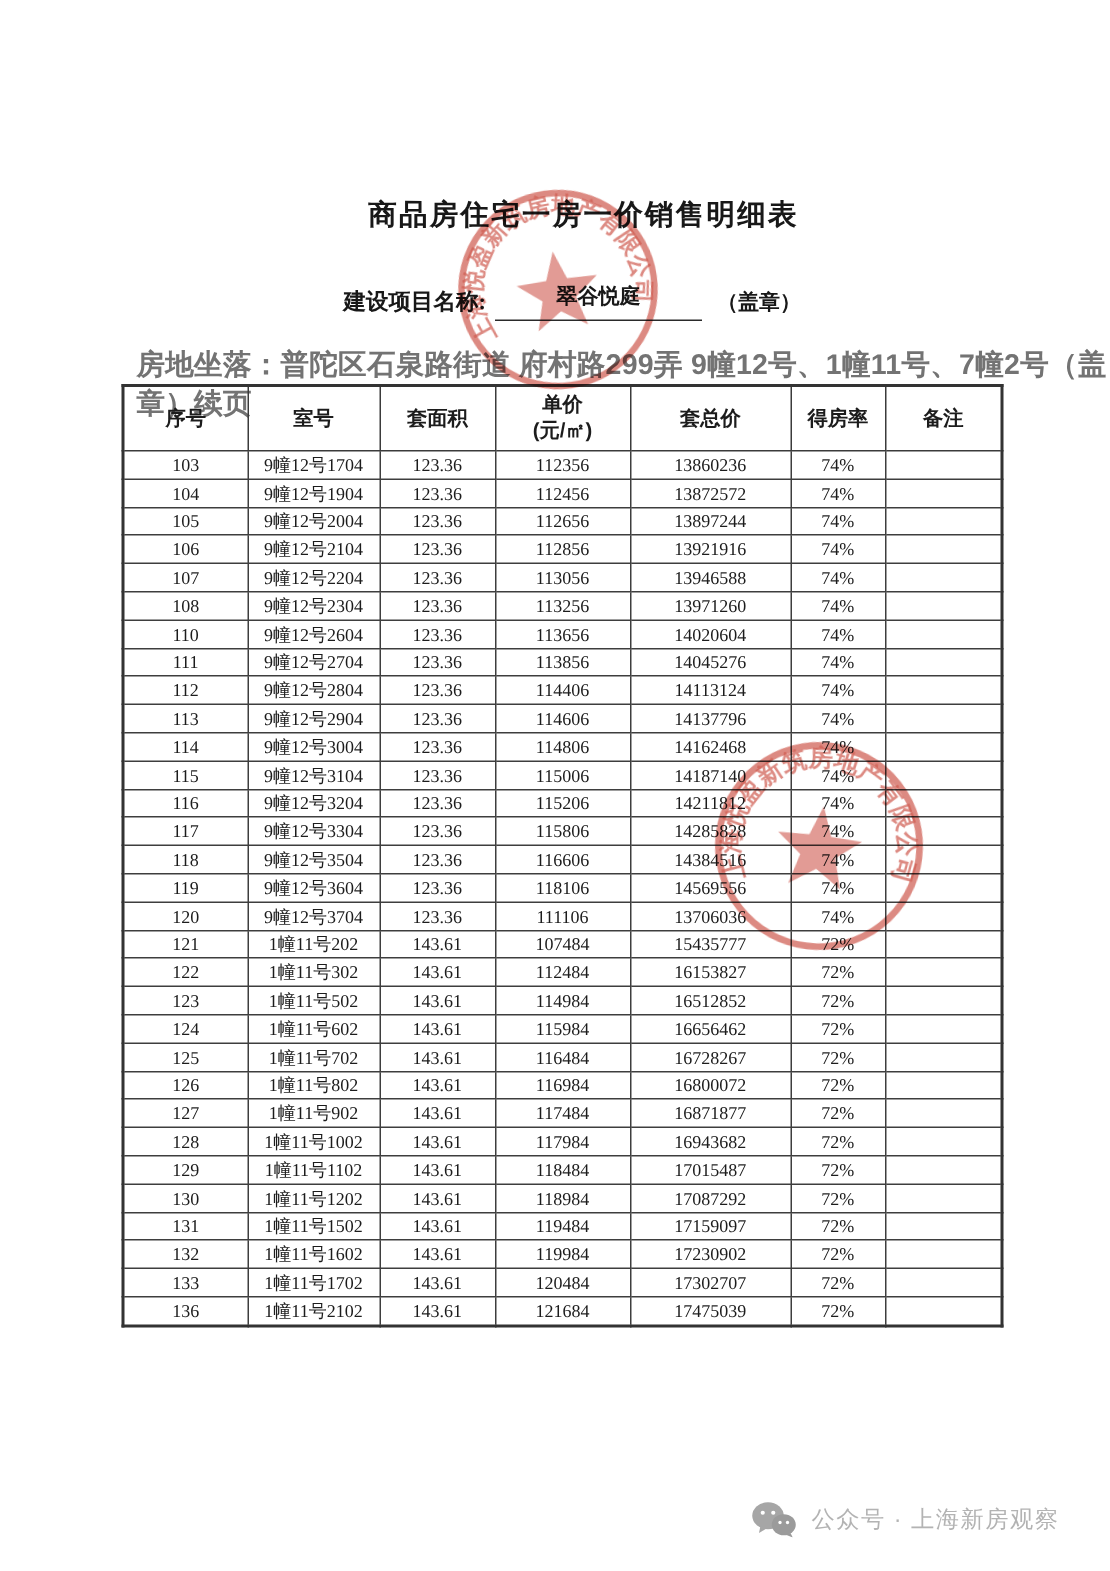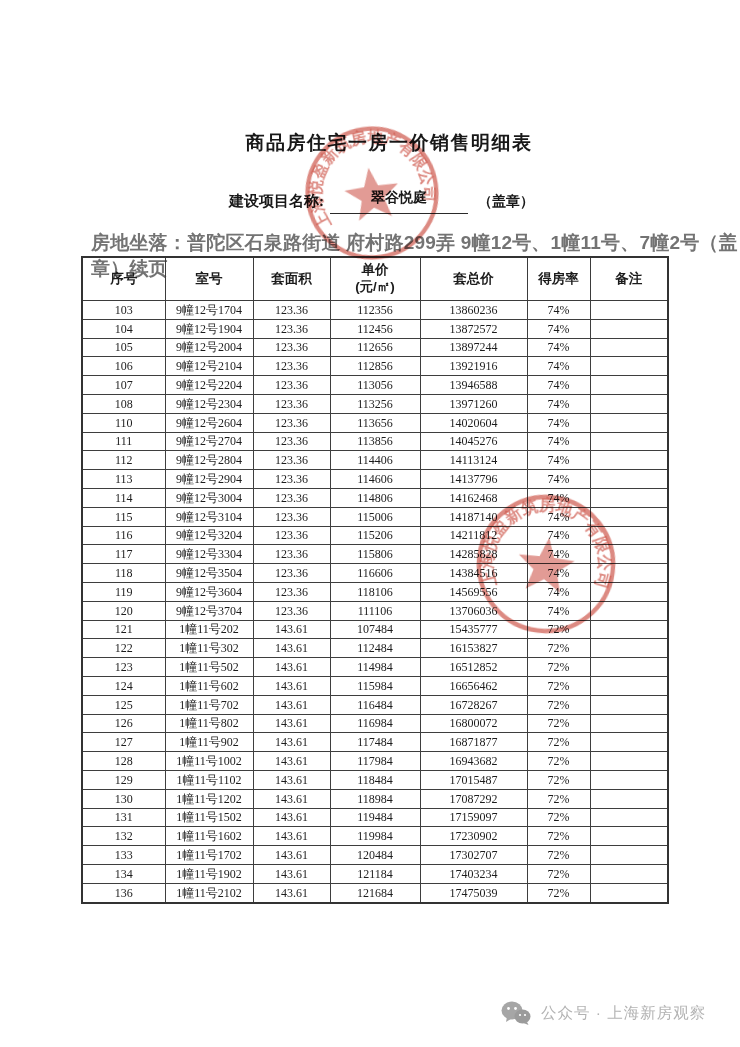--- a/index.html
+++ b/index.html
@@ -341,29 +341,20 @@
         <tr>
           <td>133</td>
           <td>1幢11号1702</td>
           <td>143.61</td>
           <td>120484</td>
           <td>17302707</td>
           <td>72%</td>
           <td></td>
         </tr>
         <tr>
-          <td>134</td>
-          <td>1幢11号1902</td>
-          <td>143.61</td>
-          <td>121184</td>
-          <td>17403234</td>
-          <td>72%</td>
-          <td></td>
-        </tr>
-        <tr>
           <td>136</td>
           <td>1幢11号2102</td>
           <td>143.61</td>
           <td>121684</td>
           <td>17475039</td>
           <td>72%</td>
           <td></td>
         </tr>
       </tbody>
   </table>

